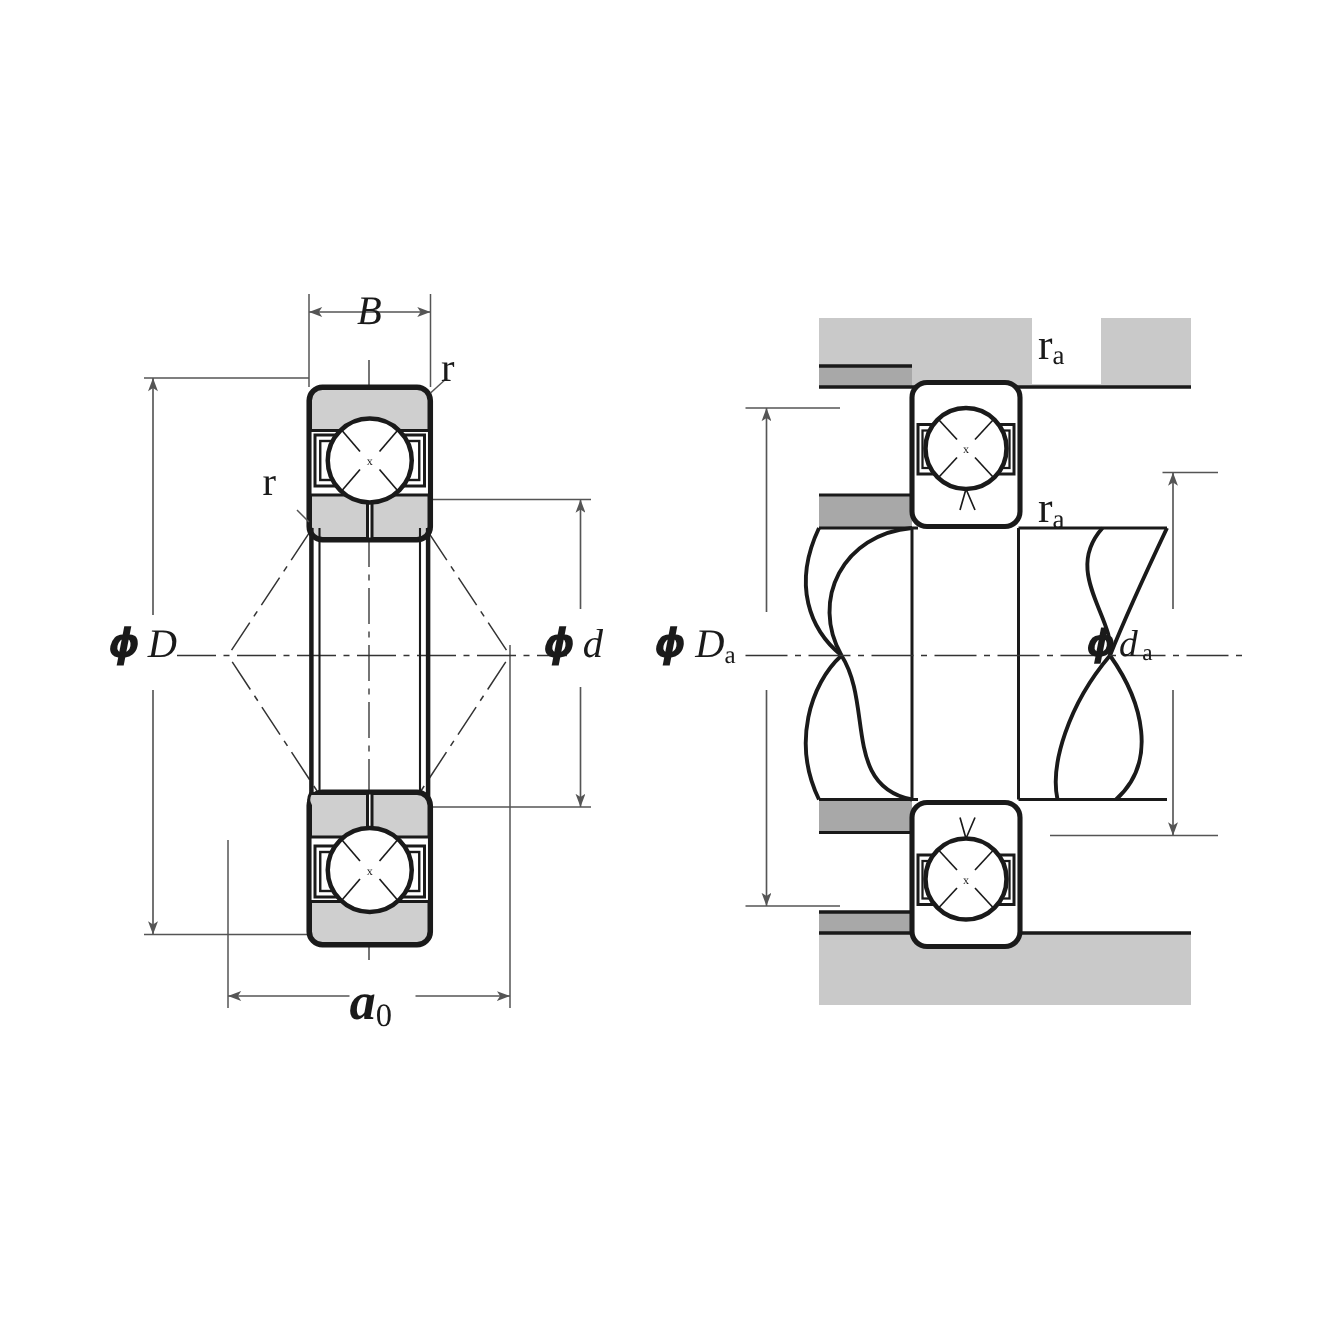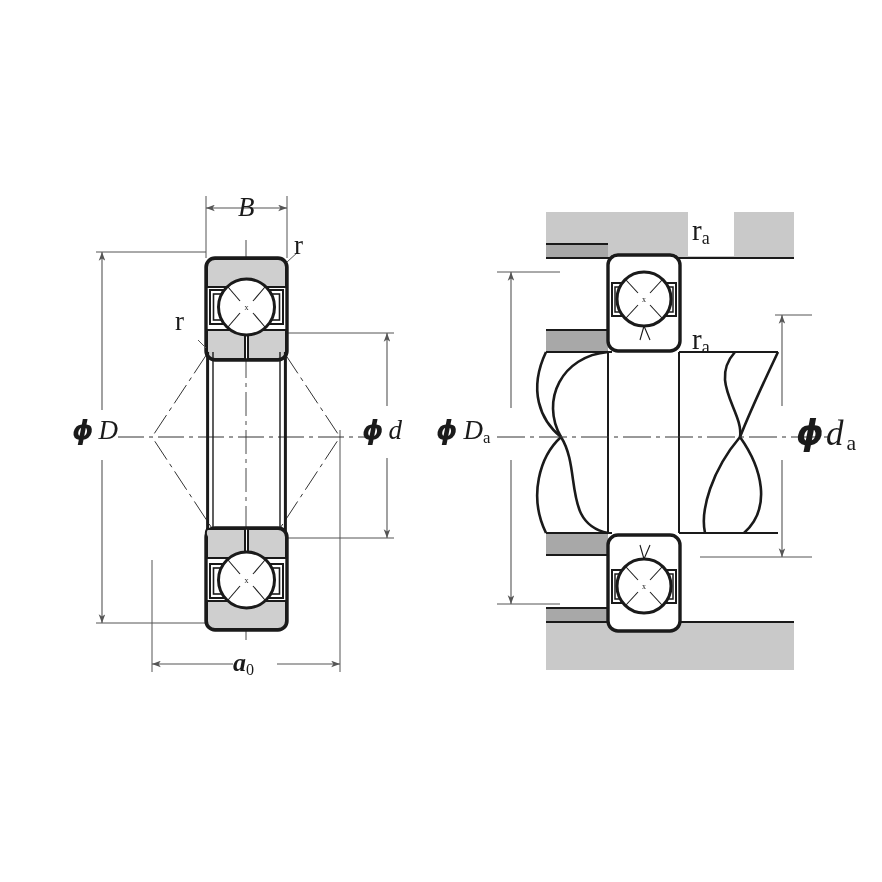--- a/index.html
+++ b/index.html
@@ -232,33 +232,33 @@
   <div class="lbl rom" style="left:175px;top:308px;font-size:27px;">r</div>
 
   <div class="lbl" style="left:72px;top:416px;font-size:27px;">
     <span class="phi">ϕ</span><span class="ital" style="margin-left:5px;">D</span>
   </div>
 
   <div class="lbl" style="left:362px;top:416px;font-size:27px;">
     <span class="phi">ϕ</span><span class="ital" style="margin-left:5px;">d</span>
   </div>
 
-  <div class="lbl" style="left:233px;top:650px;font-size:26px;">
+  <div class="lbl" style="left:233px;top:650px;font-size:35px;">
     <span class="ital" style="font-weight:700;">a</span><span class="sub">0</span>
   </div>
 
   <div class="lbl" style="left:692px;top:216px;font-size:29px;">
     <span class="rom">r</span><span class="sub">a</span>
   </div>
 
   <div class="lbl" style="left:692px;top:325px;font-size:29px;">
     <span class="rom">r</span><span class="sub">a</span>
   </div>
 
   <div class="lbl" style="left:436px;top:416px;font-size:27px;">
     <span class="phi">ϕ</span><span class="ital" style="margin-left:6px;">D</span><span class="sub">a</span>
   </div>
 
-  <div class="lbl" style="left:796px;top:416px;font-size:35px;">
+  <div class="lbl" style="left:724px;top:416px;font-size:25px;">
     <span class="phi">ϕ</span><span class="ital" style="margin-left:2px;">d</span><span class="sub" style="margin-left:3px;">a</span>
   </div>
 
 </div>
 
 </body></html>

